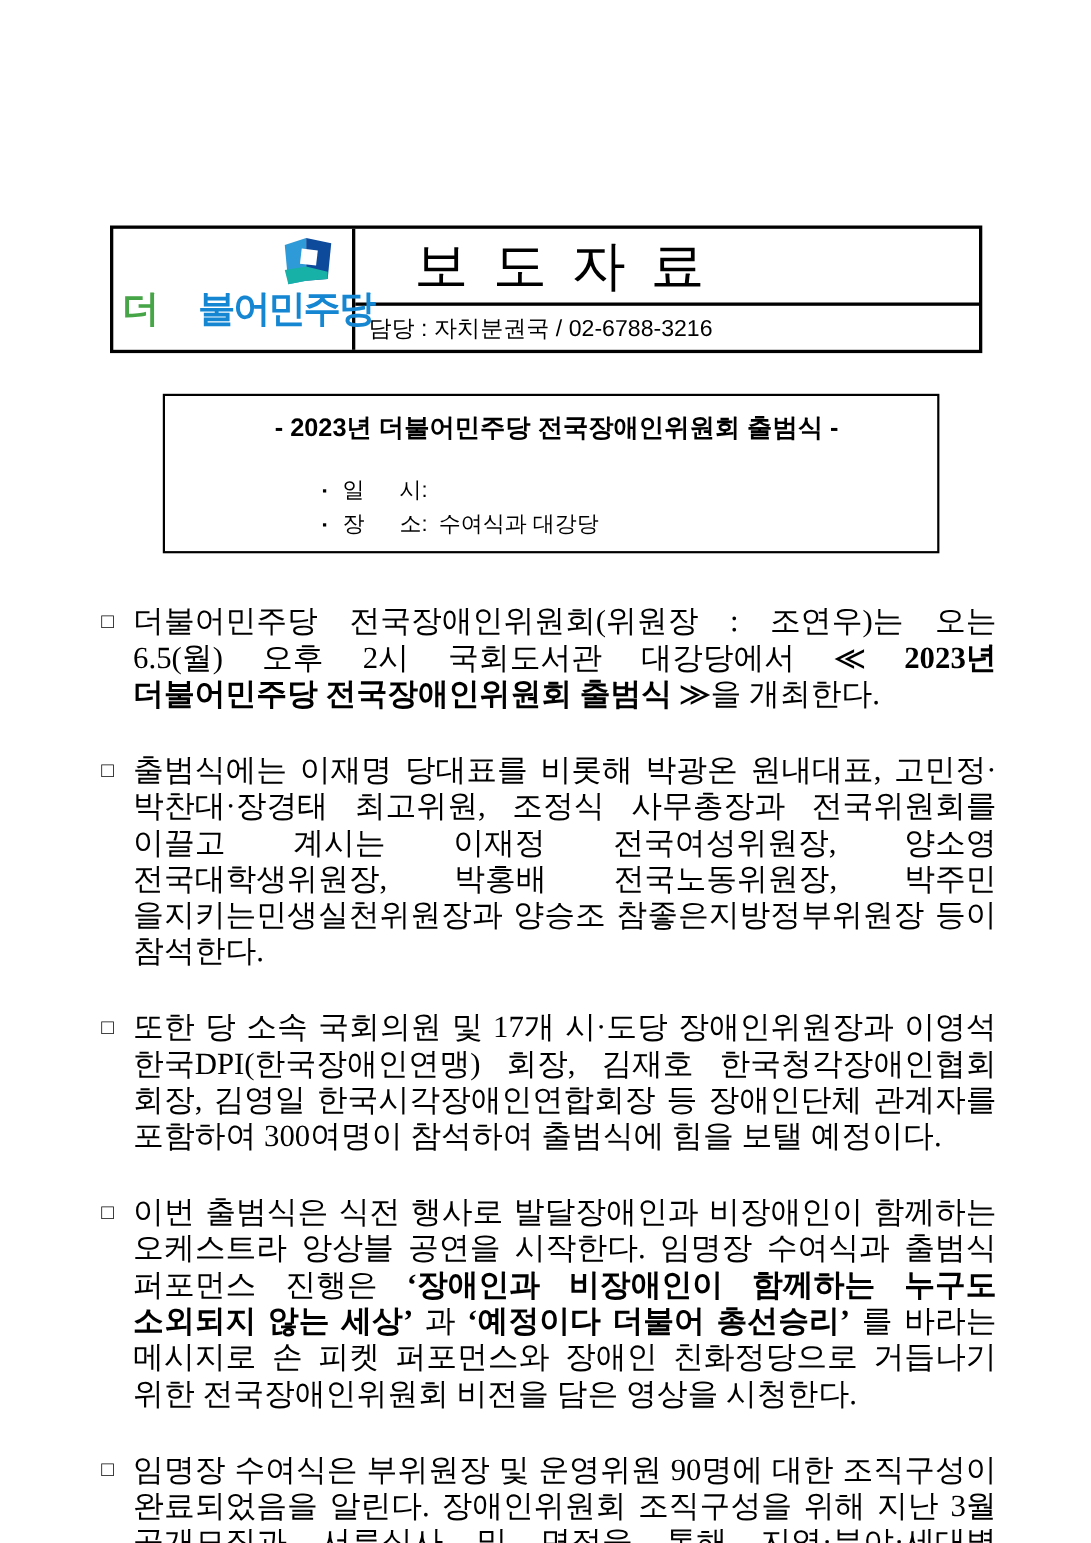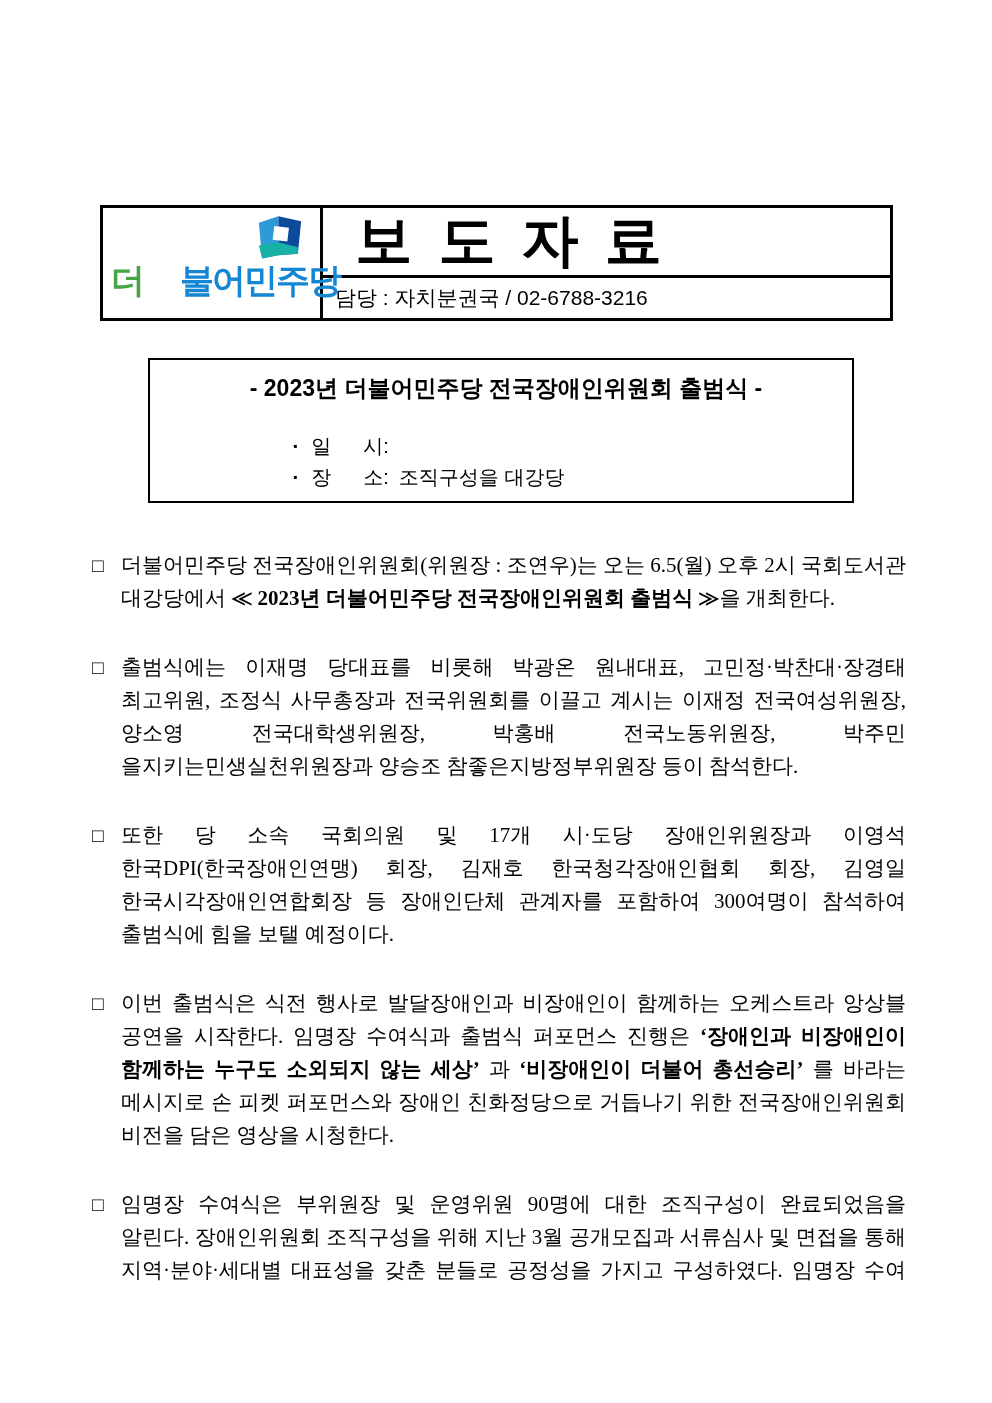--- a/index.html
+++ b/index.html
@@ -43,21 +43,21 @@
     font-weight:900;font-size:34px;letter-spacing:-2px;
     white-space:nowrap;
   }
   .logo-first{color:var(--logo-green);}
   .logo-rest{color:var(--logo-blue);margin-left:37px;}
   .flag-icon{position:absolute;right:14px;top:6px;}
   .title-cell{
     grid-row:1;grid-column:2;
     display:flex;align-items:center;justify-content:center;
     font-family:"Liberation Sans","DejaVu Sans",sans-serif;
-    font-weight:700;font-size:57px;
+    font-weight:400;font-size:49px;
     letter-spacing:0.46em;padding-left:0.46em;
     white-space:nowrap;
   }
   .date-cell{
     grid-row:1;grid-column:3;
     border-left:3px solid var(--ink);
     display:flex;align-items:center;justify-content:center;
     font-family:"Liberation Sans","DejaVu Sans",sans-serif;
     font-weight:700;font-size:23px;white-space:nowrap;
   }
@@ -107,21 +107,21 @@
     display:flex;
     margin-bottom:36px;
   }
   .para-marker{
     width:29px;flex:0 0 29px;
     font-size:19px;line-height:33px;
     font-family:"Liberation Sans","DejaVu Sans",sans-serif;
   }
   .para-body{
     flex:1;
-    font-size:21px;line-height:33px;
+    font-size:28px;line-height:33px;
     text-align:justify;
     word-break:keep-all;
     overflow-wrap:break-word;
   }
   .para-body b{font-weight:700;}
   .para.cont .para-body{text-align-last:justify;}
 </style>
 </head>
 <body>
 
@@ -146,41 +146,41 @@
     <div class="event-items" id="event-items">
         <div class="event-item">
           <span class="ev-bullet">▪</span>
           <span class="ev-label">일</span>
           <span class="ev-label2">시:</span>
         </div>
         <div class="event-item">
           <span class="ev-bullet">▪</span>
           <span class="ev-label">장</span>
           <span class="ev-label2">소:</span>
-          <span class="ev-value">조직구성을 대강당</span>
+          <span class="ev-value">수여식과 대강당</span>
         </div>
       </div>
   </div>
 
   <div class="paragraphs" id="paragraphs">
       <div class="para">
         <span class="para-marker">□</span>
         <span class="para-body"><span>더불어민주당 전국장애인위원회(위원장 : 조연우)는 오는 6.5(월) 오후 2시 국회도서관 대강당에서 </span><b>≪ 2023년 더불어민주당 전국장애인위원회 출범식 ≫</b><span>을 개최한다.</span></span>
       </div>
       <div class="para">
         <span class="para-marker">□</span>
         <span class="para-body"><span>출범식에는 이재명 당대표를 비롯해 박광온 원내대표, 고민정·박찬대·장경태 최고위원, 조정식 사무총장과 전국위원회를 이끌고 계시는 이재정 전국여성위원장, 양소영 전국대학생위원장, 박홍배 전국노동위원장, 박주민 을지키는민생실천위원장과 양승조 참좋은지방정부위원장 등이 참석한다.</span></span>
       </div>
       <div class="para">
         <span class="para-marker">□</span>
         <span class="para-body"><span>또한 당 소속 국회의원 및 17개 시·도당 장애인위원장과 이영석 한국DPI(한국장애인연맹) 회장, 김재호 한국청각장애인협회 회장, 김영일 한국시각장애인연합회장 등 장애인단체 관계자를 포함하여 300여명이 참석하여 출범식에 힘을 보탤 예정이다.</span></span>
       </div>
       <div class="para">
         <span class="para-marker">□</span>
-        <span class="para-body"><span>이번 출범식은 식전 행사로 발달장애인과 비장애인이 함께하는 오케스트라 앙상블 공연을 시작한다. 임명장 수여식과 출범식 퍼포먼스 진행은 </span><b>‘장애인과 비장애인이 함께하는 누구도 소외되지 않는 세상’</b><span> 과 </span><b>‘비장애인이 더불어 총선승리’</b><span> 를 바라는 메시지로 손 피켓 퍼포먼스와 장애인 친화정당으로 거듭나기 위한 전국장애인위원회 비전을 담은 영상을 시청한다.</span></span>
+        <span class="para-body"><span>이번 출범식은 식전 행사로 발달장애인과 비장애인이 함께하는 오케스트라 앙상블 공연을 시작한다. 임명장 수여식과 출범식 퍼포먼스 진행은 </span><b>‘장애인과 비장애인이 함께하는 누구도 소외되지 않는 세상’</b><span> 과 </span><b>‘예정이다 더불어 총선승리’</b><span> 를 바라는 메시지로 손 피켓 퍼포먼스와 장애인 친화정당으로 거듭나기 위한 전국장애인위원회 비전을 담은 영상을 시청한다.</span></span>
       </div>
       <div class="para cont">
         <span class="para-marker">□</span>
         <span class="para-body"><span>임명장 수여식은 부위원장 및 운영위원 90명에 대한 조직구성이 완료되었음을 알린다. 장애인위원회 조직구성을 위해 지난 3월 공개모집과 서류심사 및 면접을 통해 지역·분야·세대별 대표성을 갖춘 분들로 공정성을 가지고 구성하였다. 임명장 수여</span></span>
       </div>
     </div>
 
 </div>
 
 </body></html>

